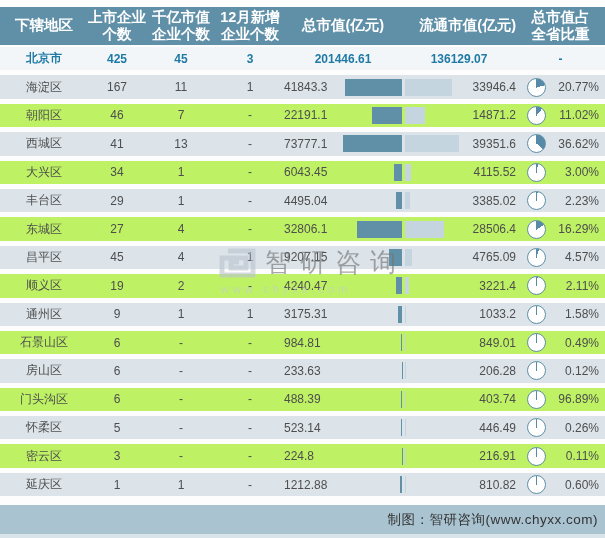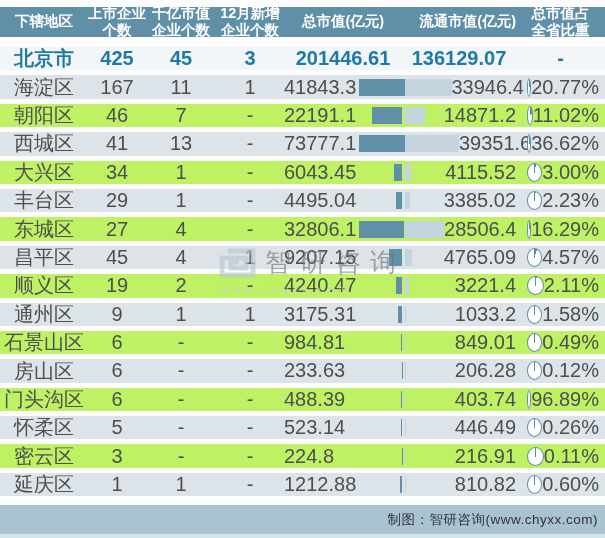--- a/index.html
+++ b/index.html
@@ -3,40 +3,40 @@
 <meta charset="utf-8">
 <style>
   * { margin:0; padding:0; box-sizing:border-box; }
   html,body { background:#ffffff; }
   .stage {
     position:relative; width:605px; height:538px; background:#fdfdfd;
     font-family:"Liberation Sans","DejaVu Sans",sans-serif; overflow:hidden;
   }
   
   .thead {
-    position:absolute; top:7px; left:0; width:605px; height:30px;
+    position:absolute; top:7px; left:0; width:605px; height:38px;
     background:#6090A8; display:flex; align-items:stretch;
     color:#ffffff; font-weight:bold; font-size:14.5px;
   }
   .hcell { display:flex; flex-direction:column; justify-content:center;
            align-items:center; line-height:17.5px; text-align:center; }
   .hcell span:empty { display:none; }
   
   .c-region { width:88px; }
   .c-listed { width:58px; }
   .c-bn     { width:70px; }
   .c-new    { width:68px; }
   .c-total  { width:118px; }
   .c-circ   { width:114px;align-items:flex-end; }
   .c-share  { width:89px; }
   
   .tbody { position:absolute; top:47px; left:0; width:605px; }
   .trow {
     display:flex; align-items:center; height:23.4px; margin-bottom:5px;
-    font-size:20px; color:#4E4E4E;
+    font-size:12px; color:#4E4E4E;
   }
   .trow.shade-dark  { background:#DCE4EA; }
   .trow.shade-light { background:#bef264; }
   .trow.summary { background:#F3F6F8; color:#1E7AA5; font-weight:bold; }
   .tcell-center { text-align:center; }
   
   .cell-total { display:flex; align-items:center; }
   .cell-total .val { flex:1; text-align:left; padding-right:3px; }
   .cell-total .barbox { width:59px; height:17px; display:flex;
                         justify-content:flex-end; align-items:center; }

